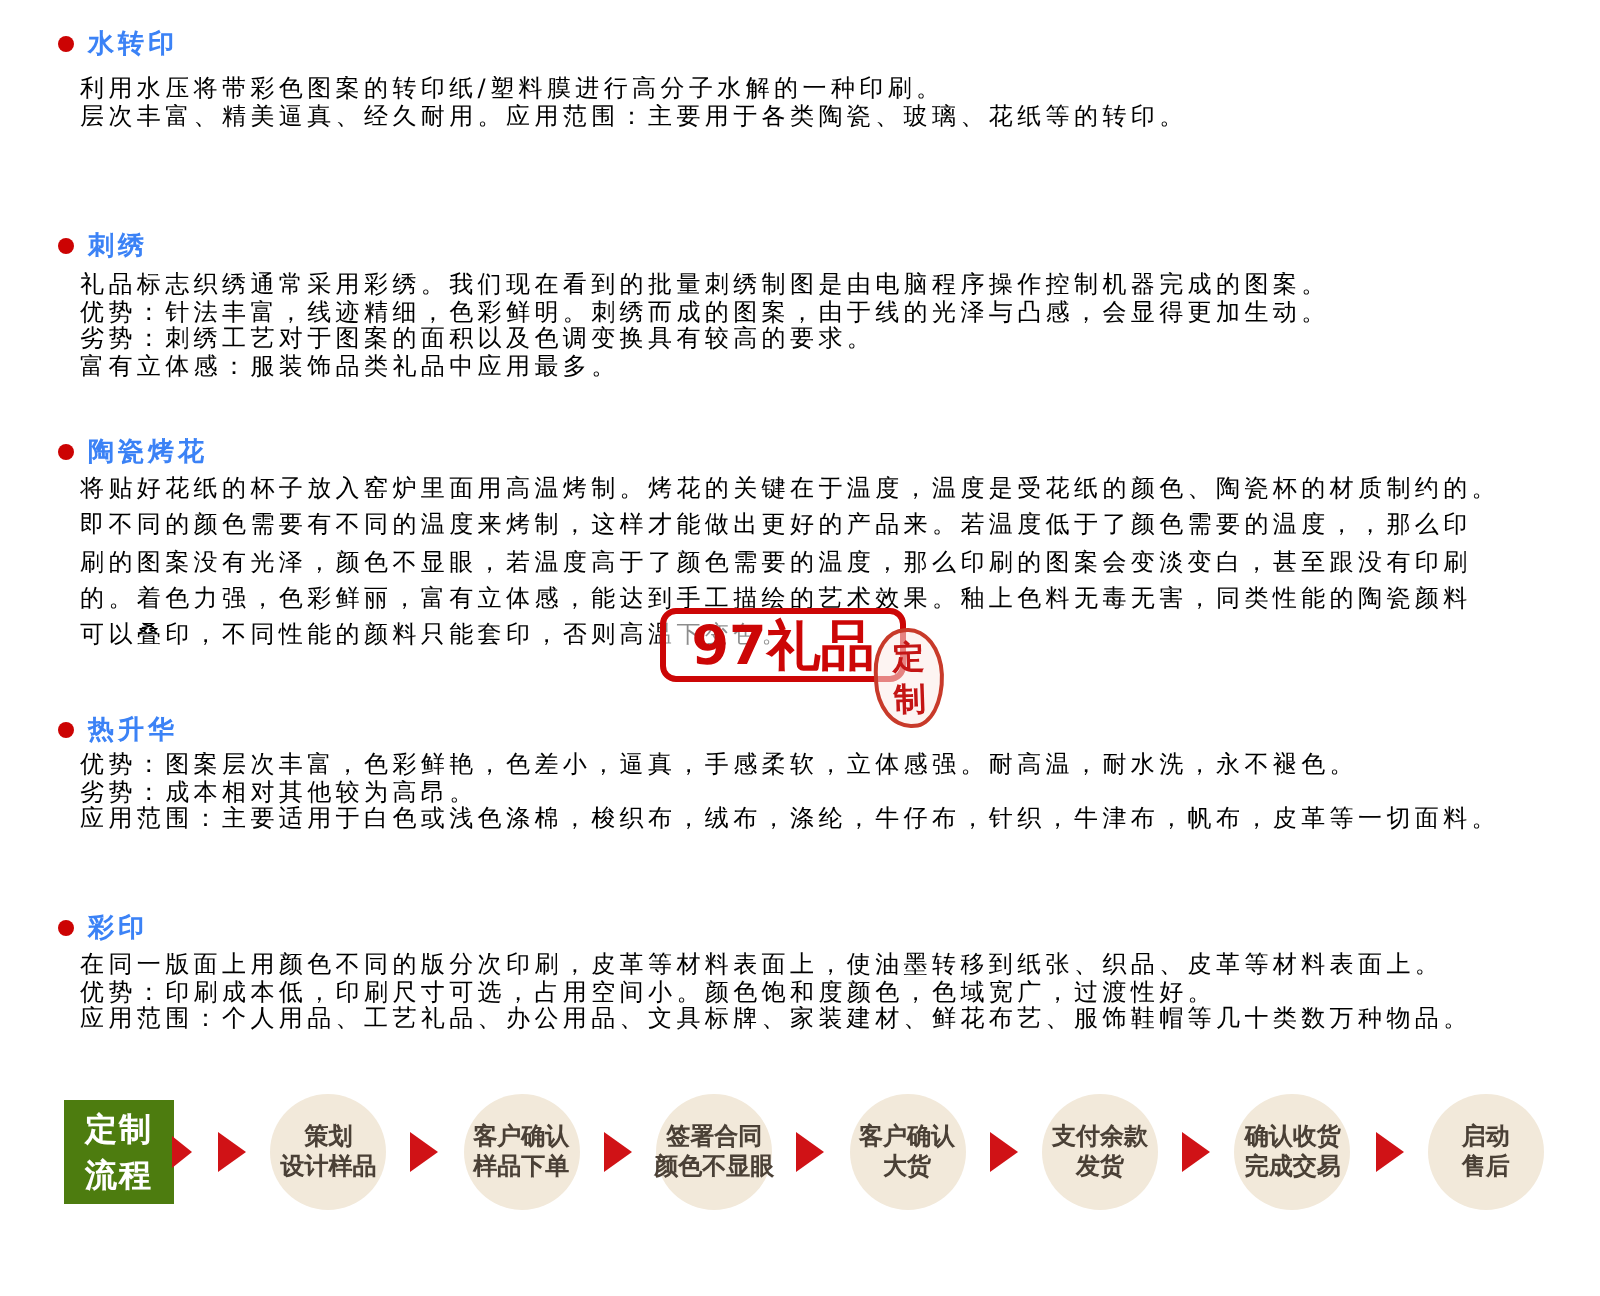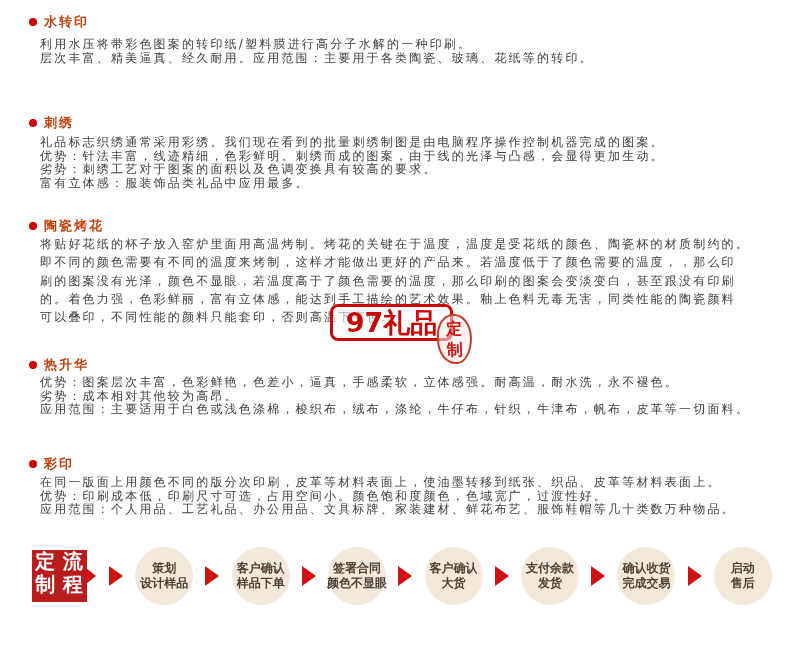--- a/index.html
+++ b/index.html
@@ -4,22 +4,22 @@
 <style>
   * { margin:0; padding:0; box-sizing:border-box; }
   html,body { background:#ffffff; }
   body {
     width:800px; height:648px; position:relative; overflow:hidden;
     font-family:"DejaVu Sans", sans-serif;
   }
   .section { position:absolute; left:29px; width:762px; }
   .sec-head { display:flex; align-items:center; height:17px; }
   .bullet { width:8px; height:8px; border-radius:50%; background:#cc0303; margin-right:7px; flex:none; }
-  .sec-title { font-size:13px; font-weight:bold; color:#c2410c; letter-spacing:2px; white-space:nowrap; }
-  .sec-body { margin-left:11px; color:#404040; font-size:12px; letter-spacing:2.2px; line-height:13.7px; }
+  .sec-title { font-size:13px; font-weight:bold; color:#3b82f6; letter-spacing:2px; white-space:nowrap; }
+  .sec-body { margin-left:11px; color:#000000; font-size:12px; letter-spacing:2.2px; line-height:13.7px; }
   .sec-body .line { white-space:nowrap; overflow:hidden; }
   .s3 .sec-body { line-height:18.3px; }
 
   
   .wm-box {
     position:absolute; left:330px; top:304px; width:123px; height:37px;
     border:3px solid #cc0606; border-radius:8px;
     background:rgba(255,255,255,0.55);
     color:#cc0606; font-size:27px; font-weight:bold;
     display:flex; align-items:center; justify-content:center;
@@ -31,23 +31,23 @@
     border-radius:48% 52% 46% 54% / 45% 50% 55% 50%;
     background:rgba(252,235,232,0.55);
     color:#c41515; font-size:16px; font-weight:bold; line-height:21px;
     display:flex; flex-direction:column; align-items:center; justify-content:center;
     transform:rotate(-2deg); z-index:5;
   }
 
   
   .flow { position:absolute; left:32px; top:545px; width:740px; height:62px; display:flex; align-items:center; }
   .flow-label {
-    position:relative; width:55px; height:52px; background:#b91c1c; color:#ffffff;
-    font-weight:bold; font-size:20px; line-height:23px; letter-spacing:1px;
-    display:flex; flex-direction:row; justify-content:center; text-align:center; flex:none;
+    position:relative; width:55px; height:52px; background:#4d7c0f; color:#ffffff;
+    font-weight:bold; font-size:16px; line-height:23px; letter-spacing:1px;
+    display:flex; flex-direction:column; justify-content:center; text-align:center; flex:none;
   }
   .flow-label::after {
     content:""; position:absolute; right:-9px; top:50%; margin-top:-8px; width:0; height:0;
     border-left:10px solid #d01216; border-top:8px solid transparent; border-bottom:8px solid transparent;
   }
   .flow-steps { flex:1; margin-left:22px; display:flex; align-items:center; justify-content:space-between; }
   .step-circle {
     width:58px; height:58px; border-radius:50%; background:#f2e9da;
     display:flex; flex-direction:column; align-items:center; justify-content:center;
     font-size:12px; font-weight:bold; color:#4a4036; line-height:15px; text-align:center; flex:none;

